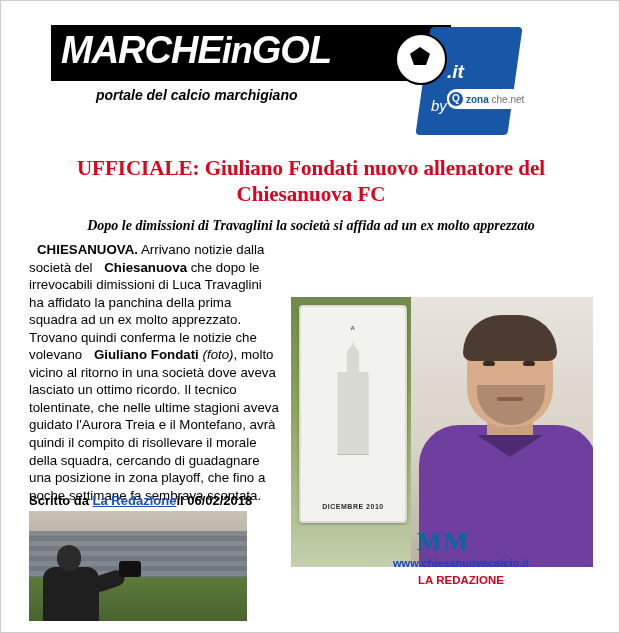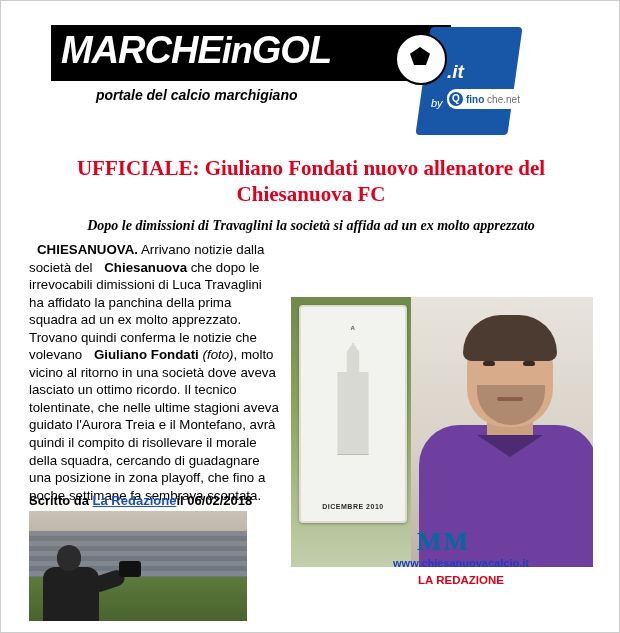--- a/index.html
+++ b/index.html
@@ -104,21 +104,21 @@
     top: 34px;
     font-size: 19px;
     font-weight: bold;
     font-style: italic;
     color: #ffffff;
   }
   .logo-by {
     position: absolute;
     left: 8px;
     top: 70px;
-    font-size: 11px;
+    font-size: 15px;
     font-style: italic;
     color: #ffffff;
   }
   .logo-quelli {
     position: absolute;
     left: 24px;
     top: 62px;
     display: flex;
     align-items: center;
     background: #ffffff;
@@ -343,21 +343,21 @@
       <div class="logo-word">
         <span>MARCHE</span><span class="in">in</span><span>GO</span><span>L</span>
       </div>
       <div class="logo-tail">
         <div class="logo-blue"></div>
         <div class="ball"></div>
         <div class="logo-it">.it</div>
         <div class="logo-by">by</div>
         <div class="logo-quelli">
           <span class="q-circle">Q</span>
-          <span class="q-txt"><b>fino </b><span class="grey">che.net</span></span>
+          <span class="q-txt"><b>zona </b><span class="grey">che.net</span></span>
         </div>
       </div>
     </div>
     <div class="logo-sub">portale del calcio marchigiano</div>
   </div>
 
   <h1 class="headline">UFFICIALE: Giuliano Fondati nuovo allenatore del Chiesanuova FC</h1>
   <h2 class="subhead">Dopo le dimissioni di Travaglini la società si affida ad un ex molto apprezzato</h2>
 
   <div class="article">

